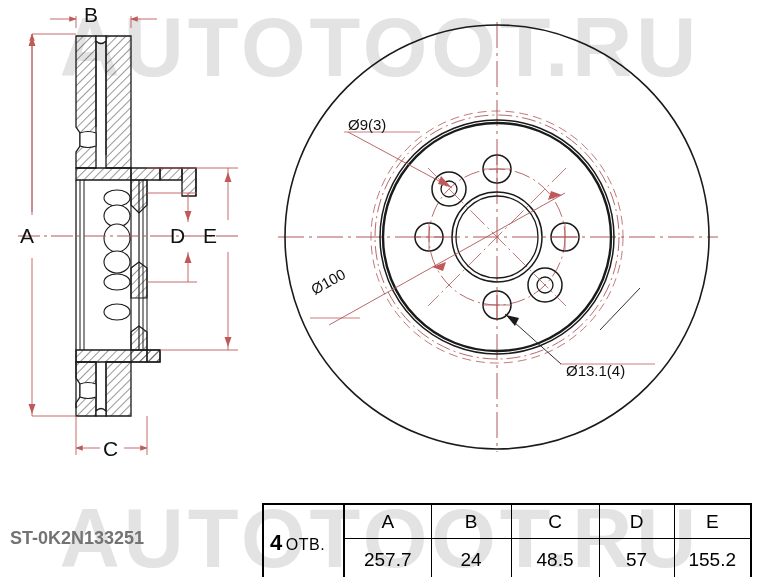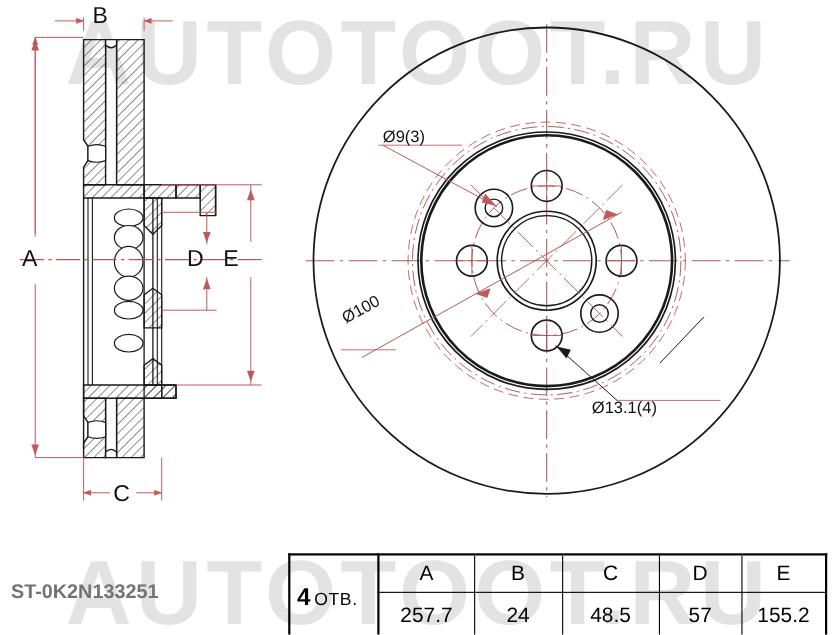--- a/index.html
+++ b/index.html
@@ -300,21 +300,21 @@
   </svg>
 
   <div class="lbl dim-letter" style="left:84px; top:3px;">B</div>
   <div class="lbl dim-letter" style="left:20px; top:224px;">A</div>
   <div class="lbl dim-letter" style="left:103px; top:437px;">C</div>
   <div class="lbl dim-letter" style="left:170px; top:224px;">D</div>
   <div class="lbl dim-letter" style="left:203px; top:224px;">E</div>
 
   <div class="lbl dia-lbl" style="left:348px; top:116px;">Ø9(3)</div>
   <div class="lbl dia-lbl" style="left:308px; top:283px; transform:rotate(-29deg); transform-origin:left top;">Ø100</div>
-  <div class="lbl dia-lbl" style="left:538px; top:362px;">Ø13.1(4)</div>
+  <div class="lbl dia-lbl" style="left:566px; top:362px;">Ø13.1(4)</div>
 
   <div id="partno">ST-0K2N133251</div>
 
   <table id="spec-table">
     <colgroup>
       <col style="width:81px">
       <col style="width:87px">
       <col style="width:80px">
       <col style="width:88px">
       <col style="width:75px">

